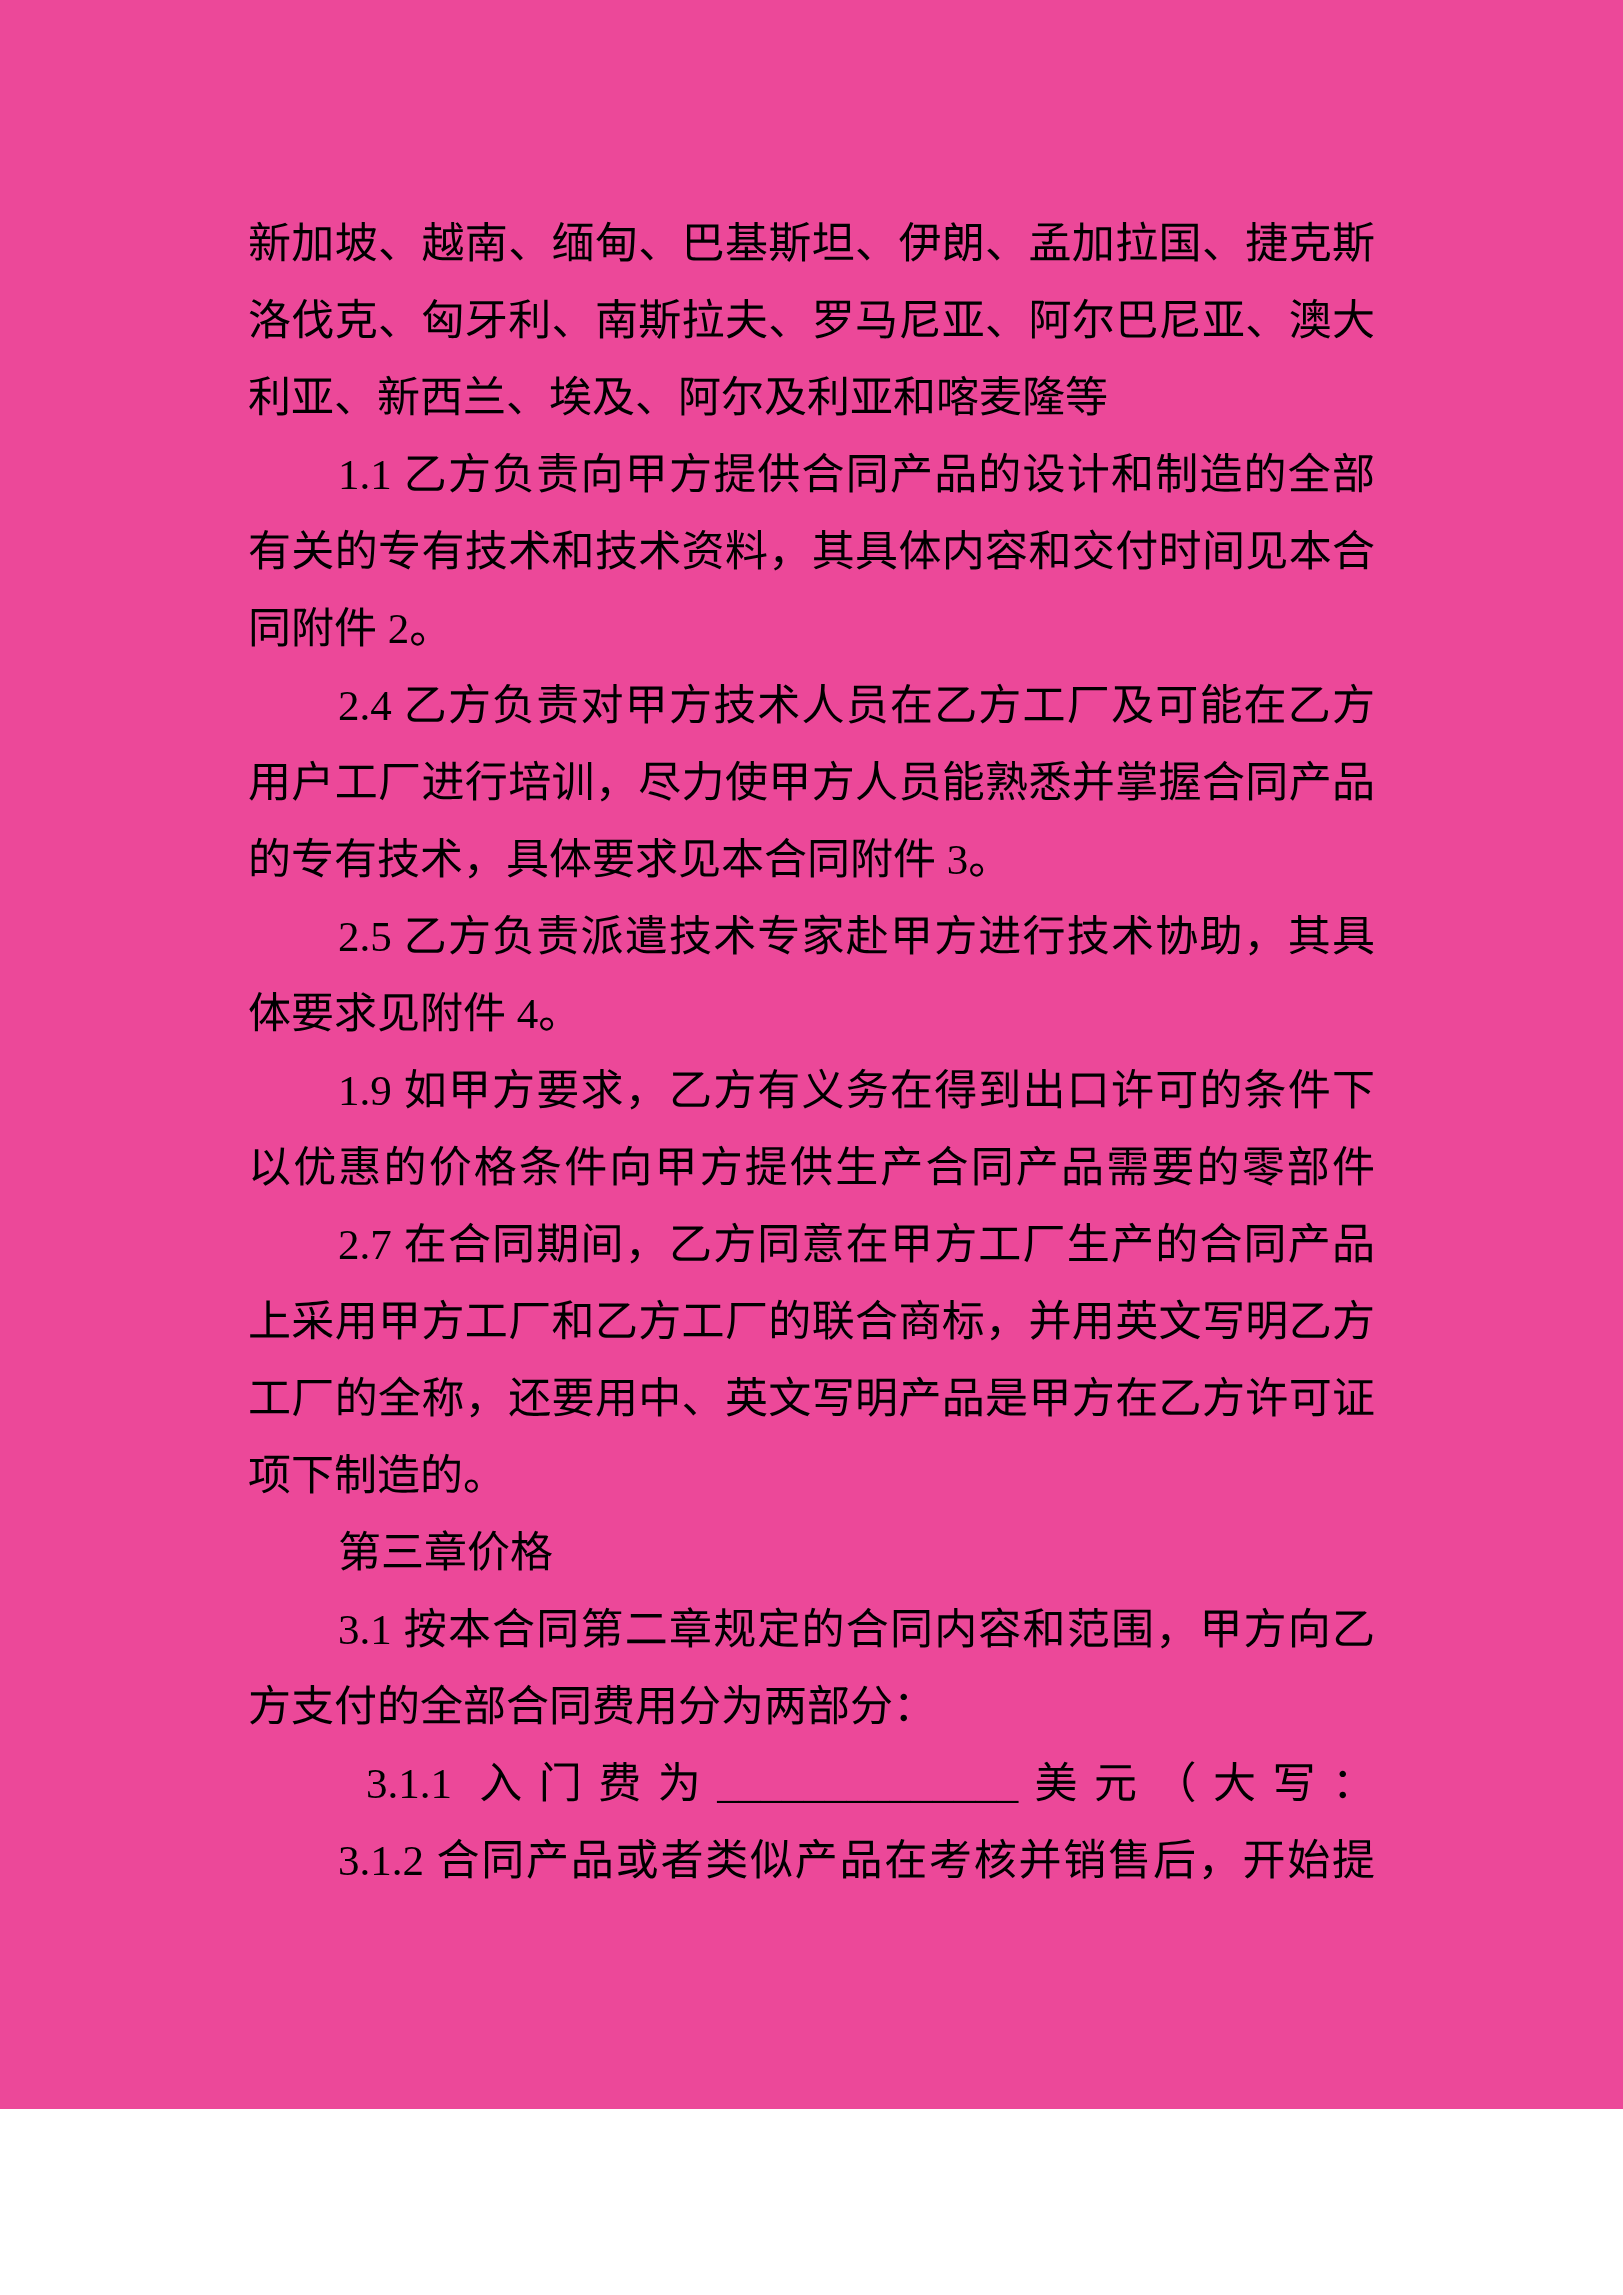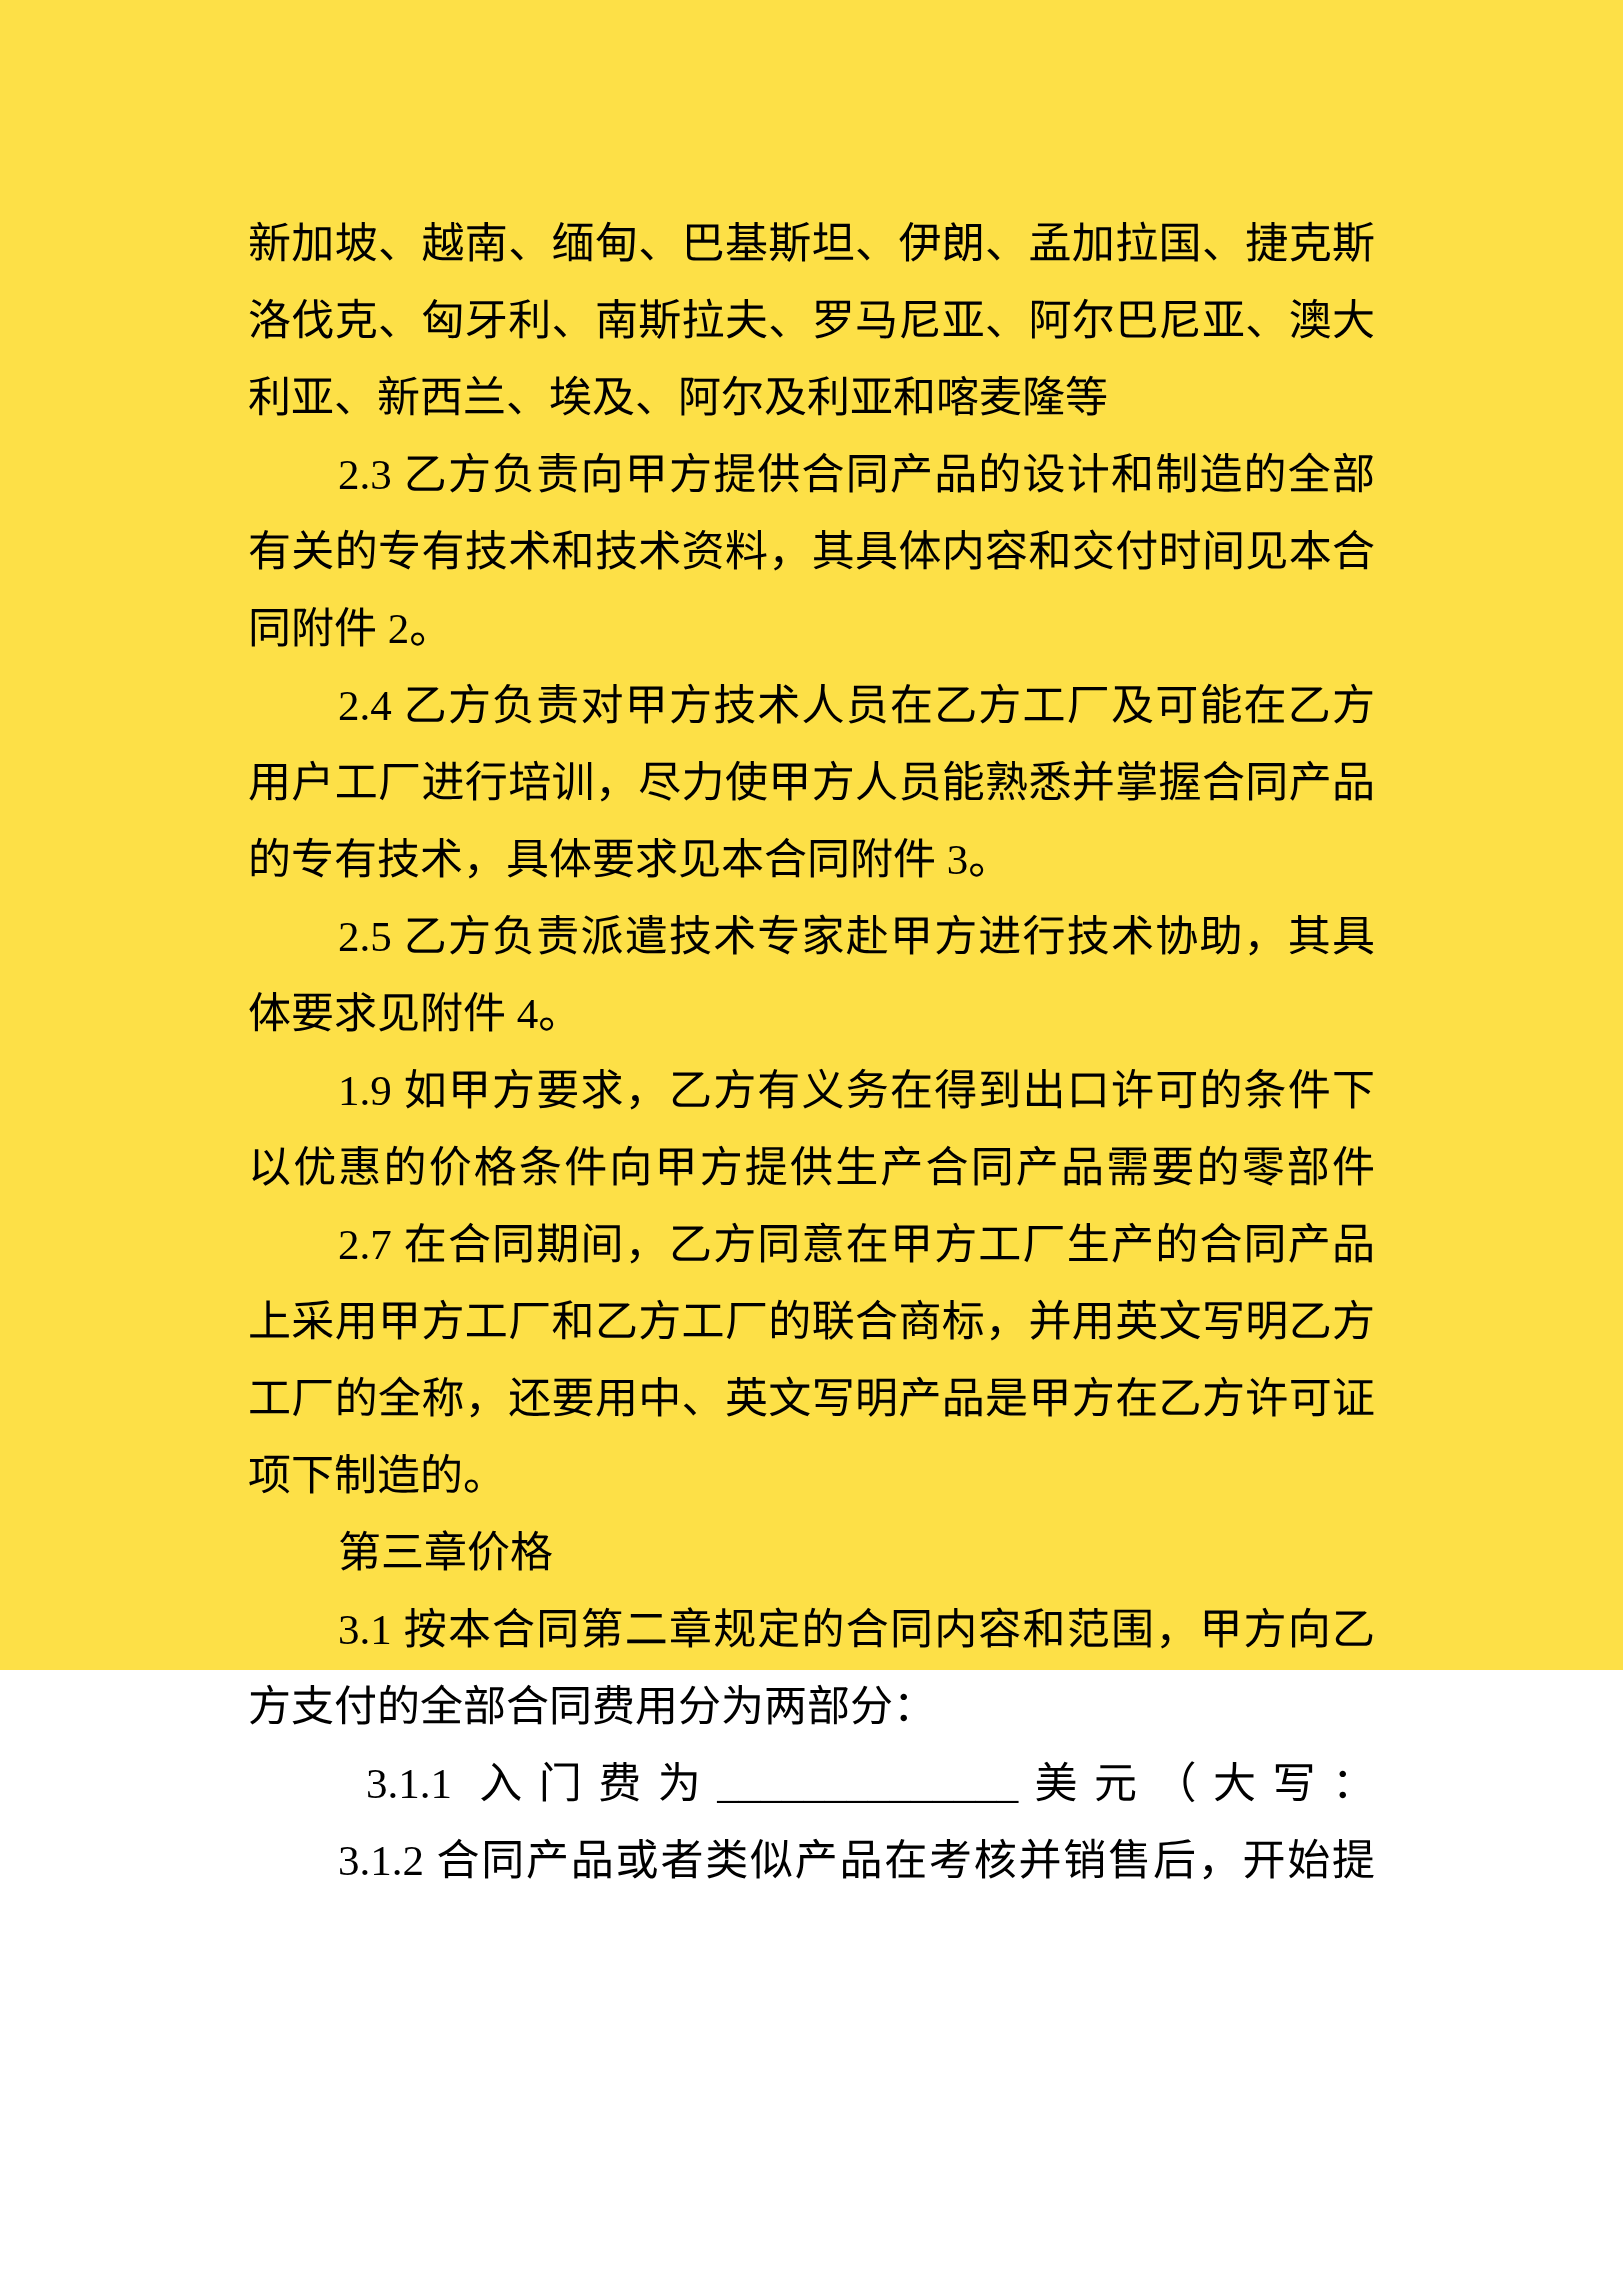--- a/index.html
+++ b/index.html
@@ -12,22 +12,22 @@
     width: 1623px;
     height: 2295px;
     font-family: "Liberation Serif", "DejaVu Serif", serif;
     color: #000000;
     overflow: hidden;
   }
   .page {
     position: absolute;
     left: 0; top: 0;
     width: 1623px;
-    height: 1670px;
-    background: #fde047;
+    height: 2109px;
+    background: #ec4899;
   }
   .text-block {
     position: absolute;
     left: 248px;
     top: 205px;
     width: 1127px;
   }
   .line {
     font-size: 43px;
     line-height: 77px;
@@ -49,21 +49,21 @@
   }
 </style>
 </head>
 <body>
 
 <div class="page">
   <div class="text-block">
       <div class="line justify">新加坡、越南、缅甸、巴基斯坦、伊朗、孟加拉国、捷克斯</div>
       <div class="line justify">洛伐克、匈牙利、南斯拉夫、罗马尼亚、阿尔巴尼亚、澳大</div>
       <div class="line">利亚、新西兰、埃及、阿尔及利亚和喀麦隆等</div>
-      <div class="line justify indent-para">2.3 乙方负责向甲方提供合同产品的设计和制造的全部</div>
+      <div class="line justify indent-para">1.1 乙方负责向甲方提供合同产品的设计和制造的全部</div>
       <div class="line justify">有关的专有技术和技术资料，其具体内容和交付时间见本合</div>
       <div class="line">同附件 2。</div>
       <div class="line justify indent-para">2.4 乙方负责对甲方技术人员在乙方工厂及可能在乙方</div>
       <div class="line justify">用户工厂进行培训，尽力使甲方人员能熟悉并掌握合同产品</div>
       <div class="line">的专有技术，具体要求见本合同附件 3。</div>
       <div class="line justify indent-para">2.5 乙方负责派遣技术专家赴甲方进行技术协助，其具</div>
       <div class="line">体要求见附件 4。</div>
       <div class="line justify indent-para">1.9 如甲方要求，乙方有义务在得到出口许可的条件下</div>
       <div class="line justify">以优惠的价格条件向甲方提供生产合同产品需要的零部件</div>
       <div class="line justify indent-para">2.7 在合同期间，乙方同意在甲方工厂生产的合同产品</div>

